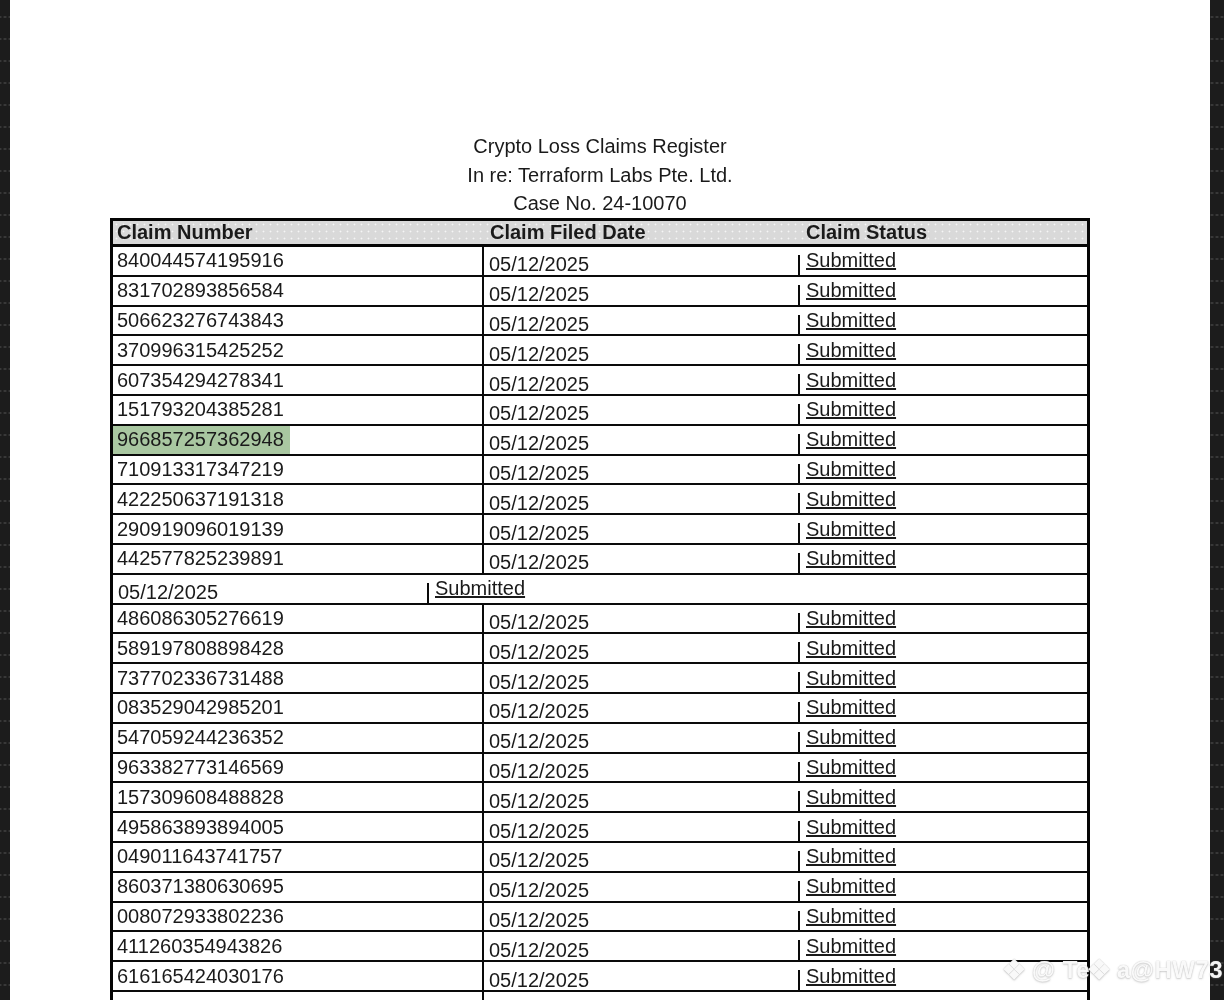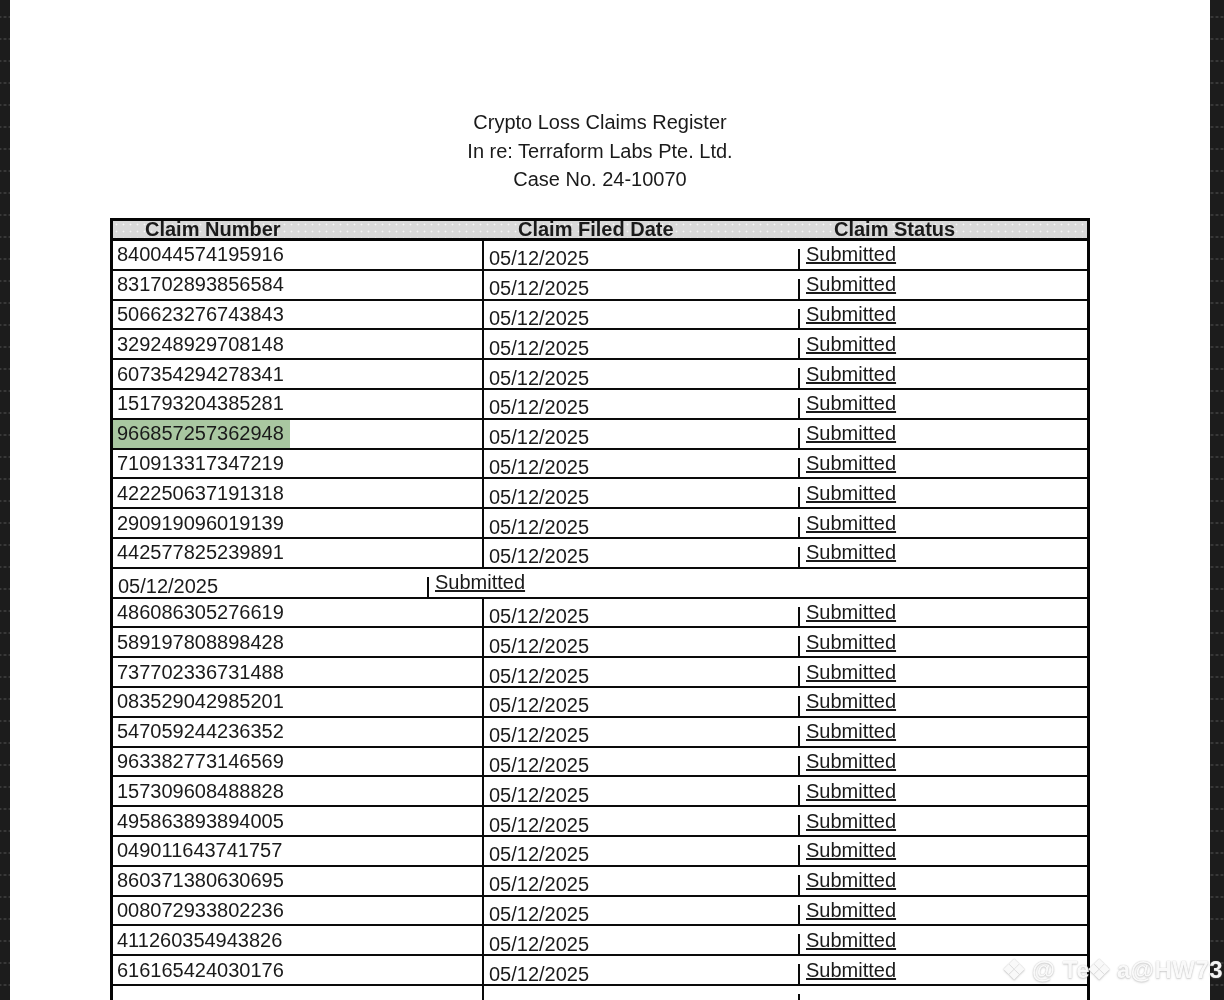--- a/index.html
+++ b/index.html
@@ -26,49 +26,48 @@
     background-size: 5px 22px;
     background-position: center 6px;
     z-index: 5;
   }
   .film-band.left  { left: 0;  width: 10px; }
   .film-band.right { right: 0; width: 14px; }
 
   .doc-title {
     position: absolute;
     left: 110px;
-    top: 108px;
+    top: 132px;
     width: 980px;
     text-align: center;
     font-size: 20px;
     line-height: 28.5px;
     color: #1a1a1a;
   }
 
   .claims-table {
     position: absolute;
     left: 110px;
     top: 218px;
     width: 980px;
     border-left: 3px solid #050505;
     border-right: 3px solid #050505;
     border-top: 3px solid #050505;
     background: #fff;
   }
   .thead {
     display: flex;
-    height: 20px;
+    height: 26px;
     background-color: var(--header-bg, #d9d9d9);
     background-image: radial-gradient(circle, rgba(255,255,255,0.75) 0.8px, transparent 1.1px);
     background-size: 7px 7px;
     border-bottom: 3px solid #050505;
     font-weight: bold;
     font-size: 20px;
     align-items: center;
-    padding-left: 28px;
   }
   .th { height: 100%; display: flex; align-items: center; }
   .th.c1 { width: 371px; padding-left: 4px; }
   .th.c2 { width: 316px; padding-left: 6px; }
   .th.c3 { flex: 1; padding-left: 6px; }
 
   .row {
     display: flex;
     height: 29.8px;
     border-bottom: 2px solid #0a0a0a;
@@ -167,21 +166,21 @@
           </div>
           <div class="cell c2">
             <span class="txt">05/12/2025</span>
           </div>
           <div class="cell c3">
             <span class="txt">Submitted</span>
           </div>
         </div>
         <div class="row">
           <div class="cell c1">
-            <span class="txt">329248929708148</span>
+            <span class="txt">370996315425252</span>
           </div>
           <div class="cell c2">
             <span class="txt">05/12/2025</span>
           </div>
           <div class="cell c3">
             <span class="txt">Submitted</span>
           </div>
         </div>
         <div class="row">
           <div class="cell c1">

